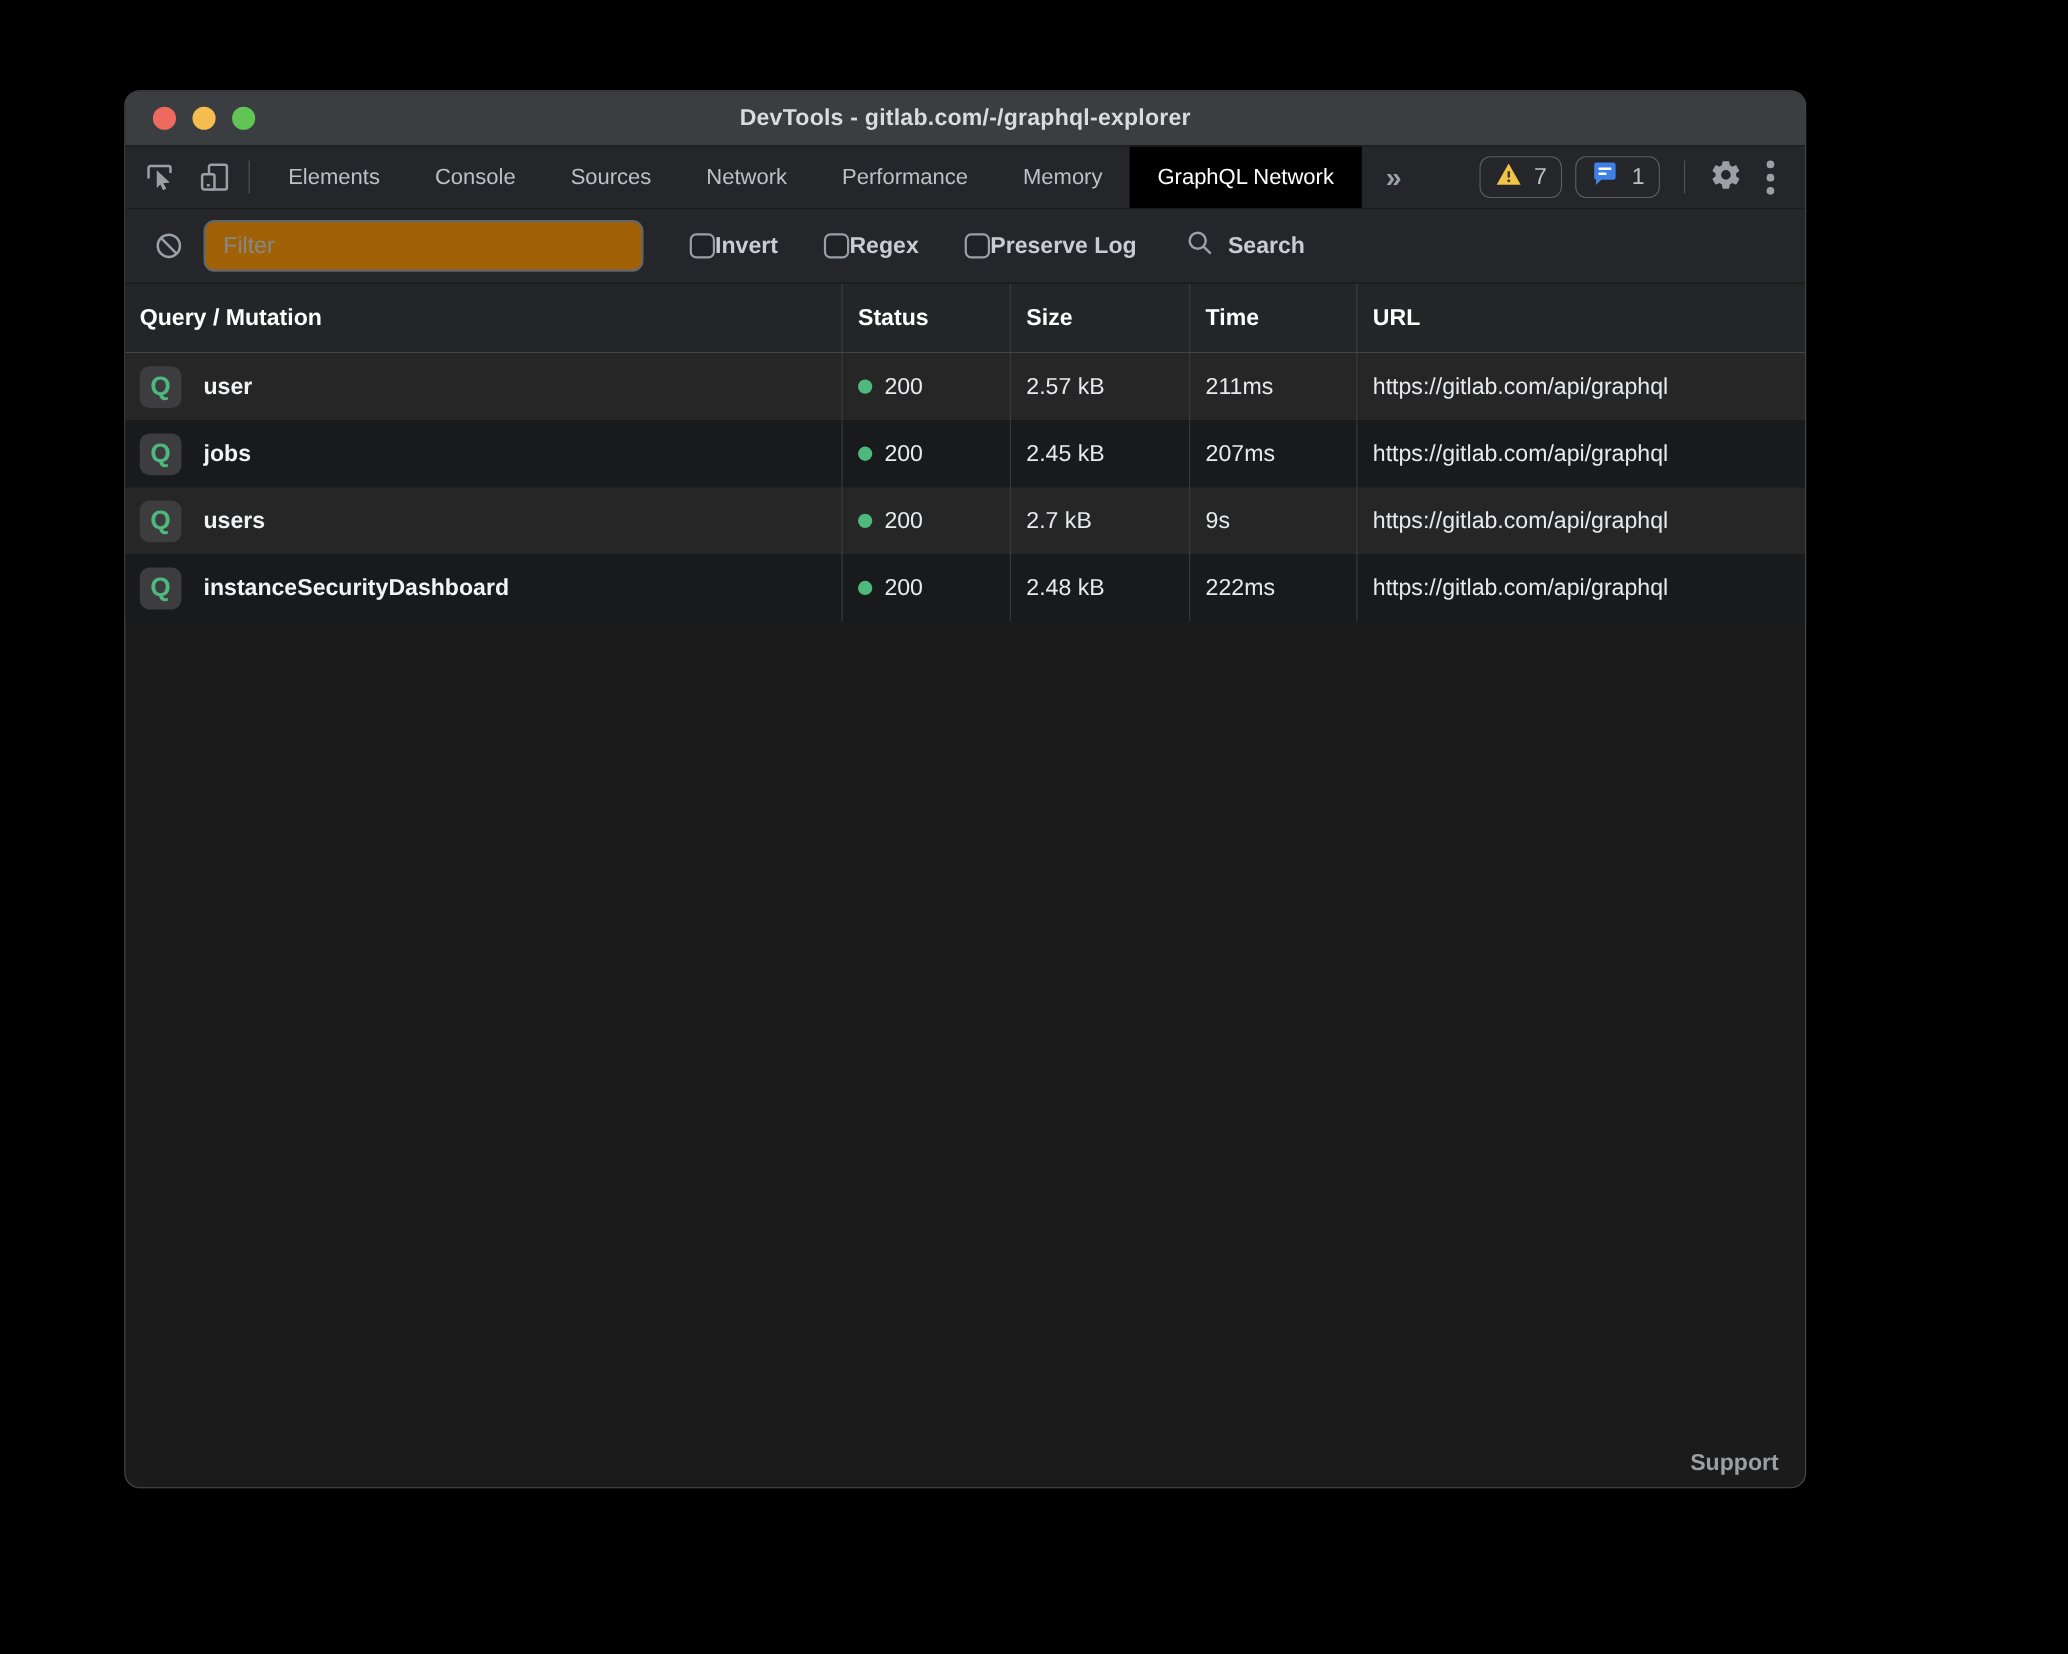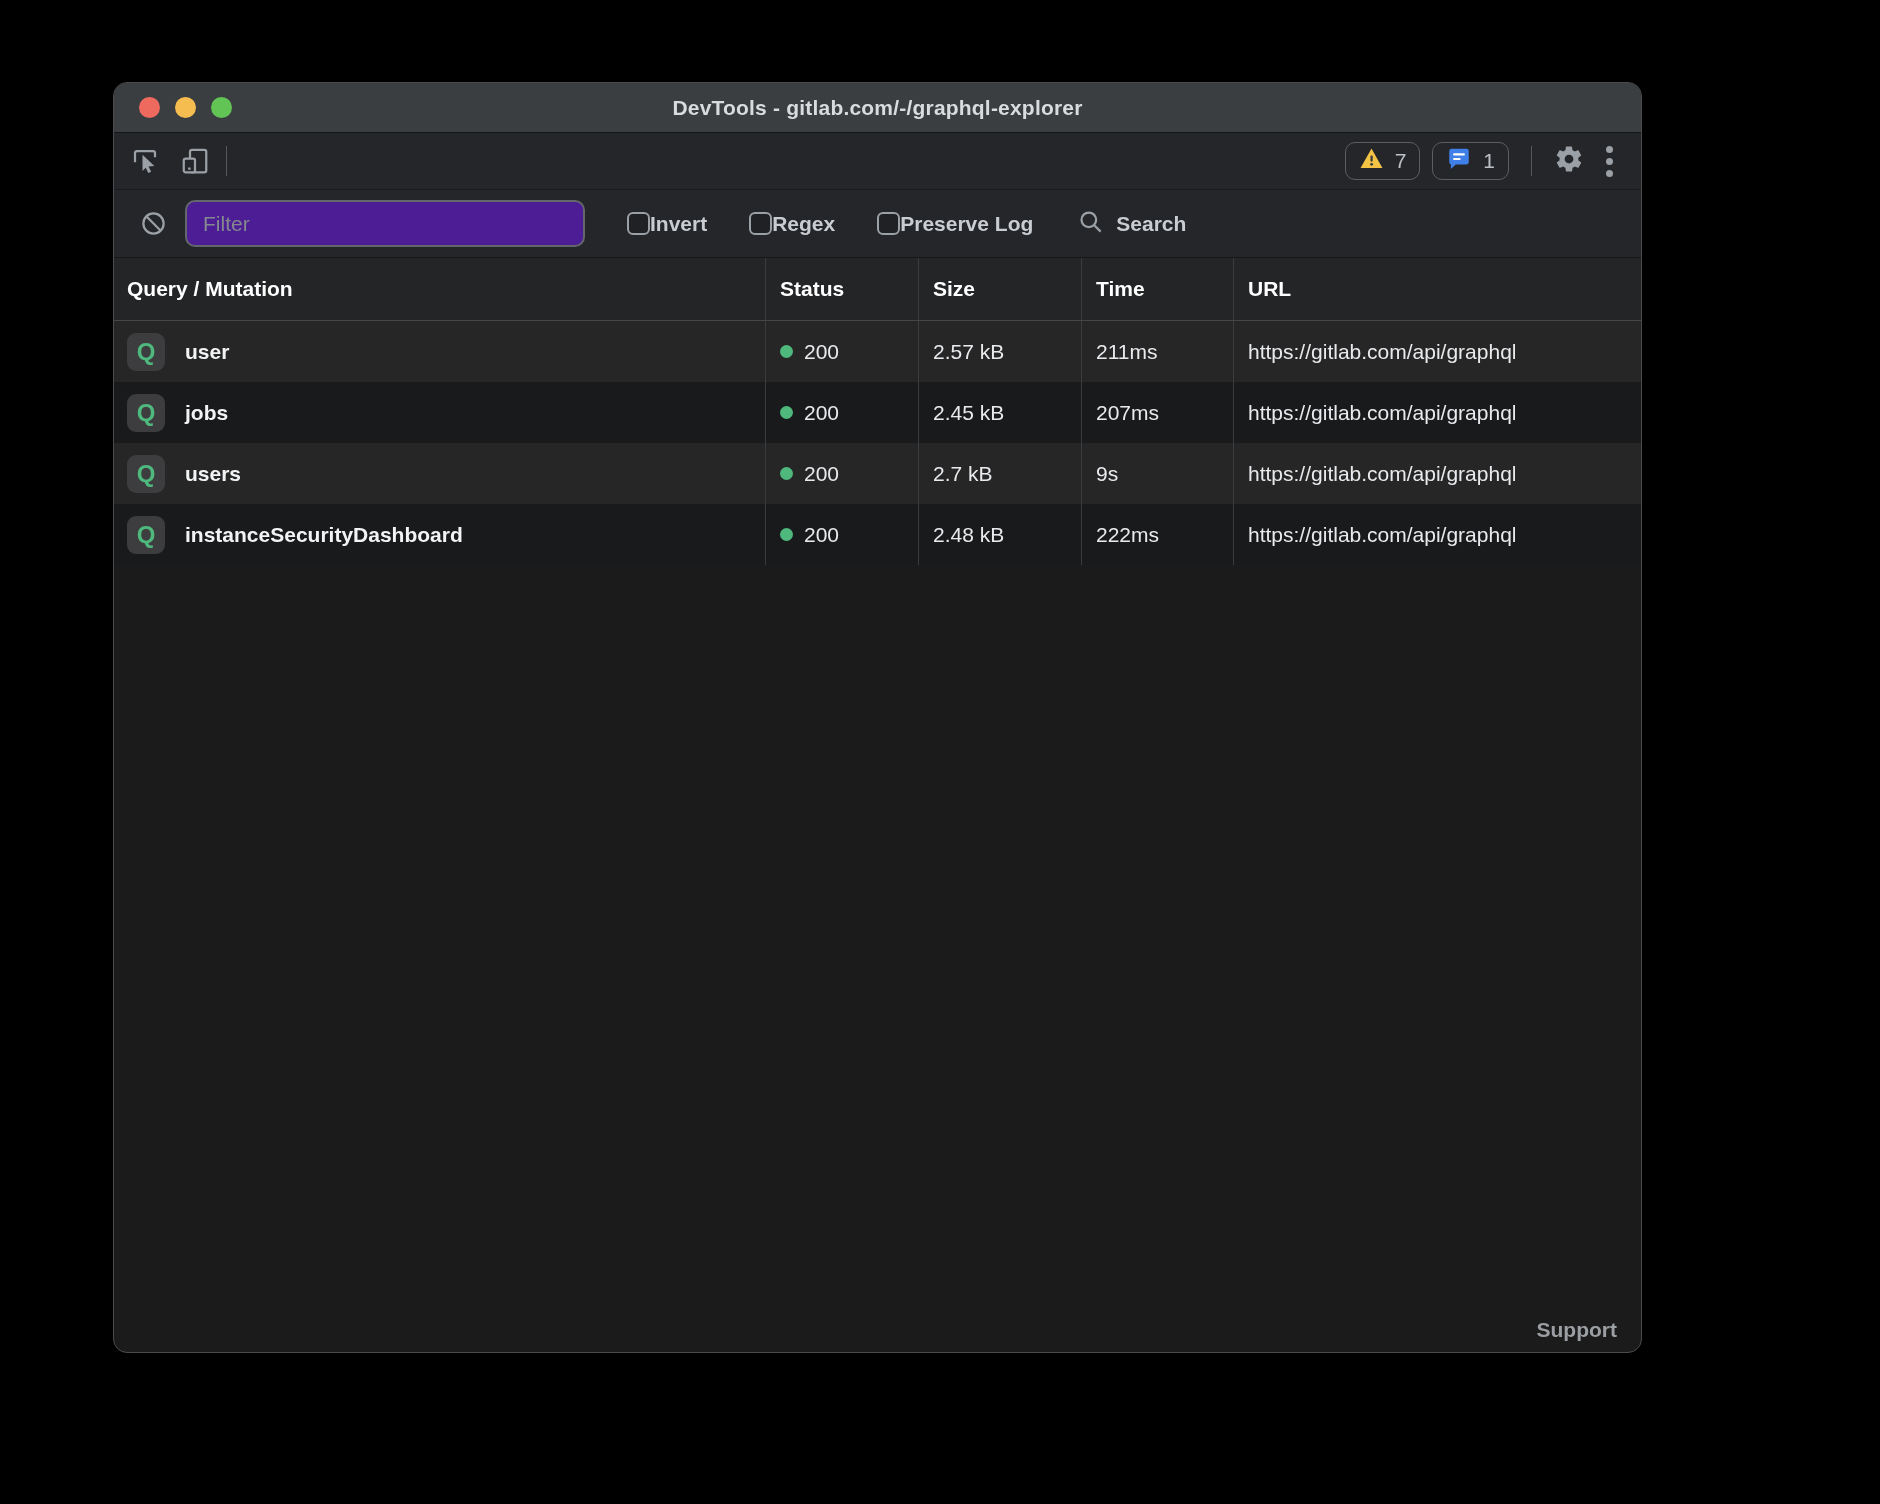--- a/index.html
+++ b/index.html
@@ -36,21 +36,21 @@
   .badge-btn { display:flex; align-items:center; gap:11px; border:1px solid #5b5e62;
                border-radius:10px; height:38px; padding:0 13px; color:#bdc1c6;
                font-size:21px; background:transparent; }
   .dots { display:flex; flex-direction:column; gap:5px; padding:0 10px; }
   .dots i { width:7px; height:7px; border-radius:50%; background:#9aa0a6; display:block; }
 
   
   .filterbar { height:68px; flex:0 0 68px; background:#242629; display:flex;
                align-items:center; padding:0 20px; border-bottom:1px solid #161718; }
   .block-icon { margin:0 18px 0 6px; display:flex; }
-  .filter-input { width:400px; height:47px; background:#4c1d95; border:2px solid #63666a;
+  .filter-input { width:400px; height:47px; background:#a16207; border:2px solid #63666a;
                   border-radius:10px; color:#c7cbcf; font-size:21px; padding:0 16px;
                   outline:none; font-family:"Liberation Sans", sans-serif; }
   .filter-input::placeholder { color:#84898e; }
   .cb-group { display:flex; align-items:center; margin-left:42px; }
   .checkbox { width:23px; height:23px; border:2px solid #9aa0a6; border-radius:6px;
               background:#202124; }
   .cb-label { color:#c9cdd1; font-weight:bold; font-size:21px; white-space:nowrap; }
   .search-group { display:flex; align-items:center; gap:12px; margin-left:44px;
                   color:#c9cdd1; font-weight:bold; font-size:21px; }
 
@@ -102,20 +102,30 @@
       <span>
         <svg width="30" height="30" viewBox="0 0 24 24" fill="none" stroke="#9aa0a6" stroke-width="1.8">
           <rect x="8" y="3" width="13" height="18" rx="1.5"></rect>
           <rect x="3" y="10" width="9" height="11" rx="1.5" fill="#242629"></rect>
           <line x1="6.5" y1="18" x2="8.5" y2="18"></line>
         </svg>
       </span>
     </div>
     <div class="vdiv"></div>
 
+    <div class="tabs">
+      <div class="tab">Elements</div>
+      <div class="tab">Console</div>
+      <div class="tab">Sources</div>
+      <div class="tab">Network</div>
+      <div class="tab">Performance</div>
+      <div class="tab">Memory</div>
+      <div class="tab active">GraphQL Network</div>
+      <div class="more-tabs">»</div>
+    </div>
 
     <div class="tabbar-right">
       <div class="badge-btn">
         <span>
           <svg width="25" height="25" viewBox="0 0 24 24">
             <path d="M12 2.5 L22.5 21 H1.5 Z" fill="#f2c344"></path>
             <rect x="11" y="9" width="2.2" height="6" rx="1" fill="#3b3e41"></rect>
             <circle cx="12.1" cy="17.6" r="1.4" fill="#3b3e41"></circle>
           </svg>
         </span>

